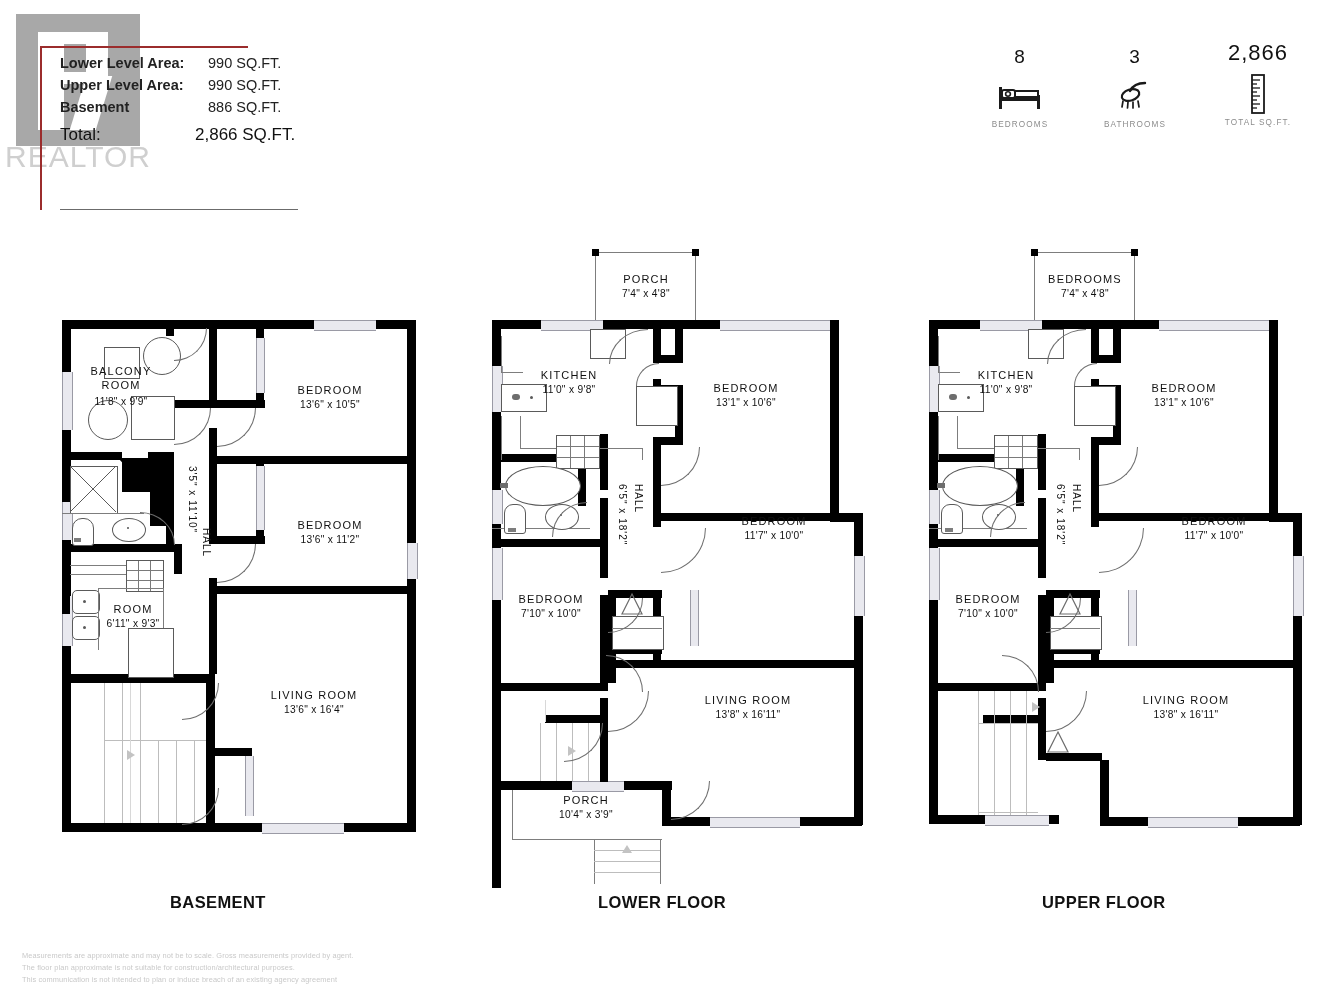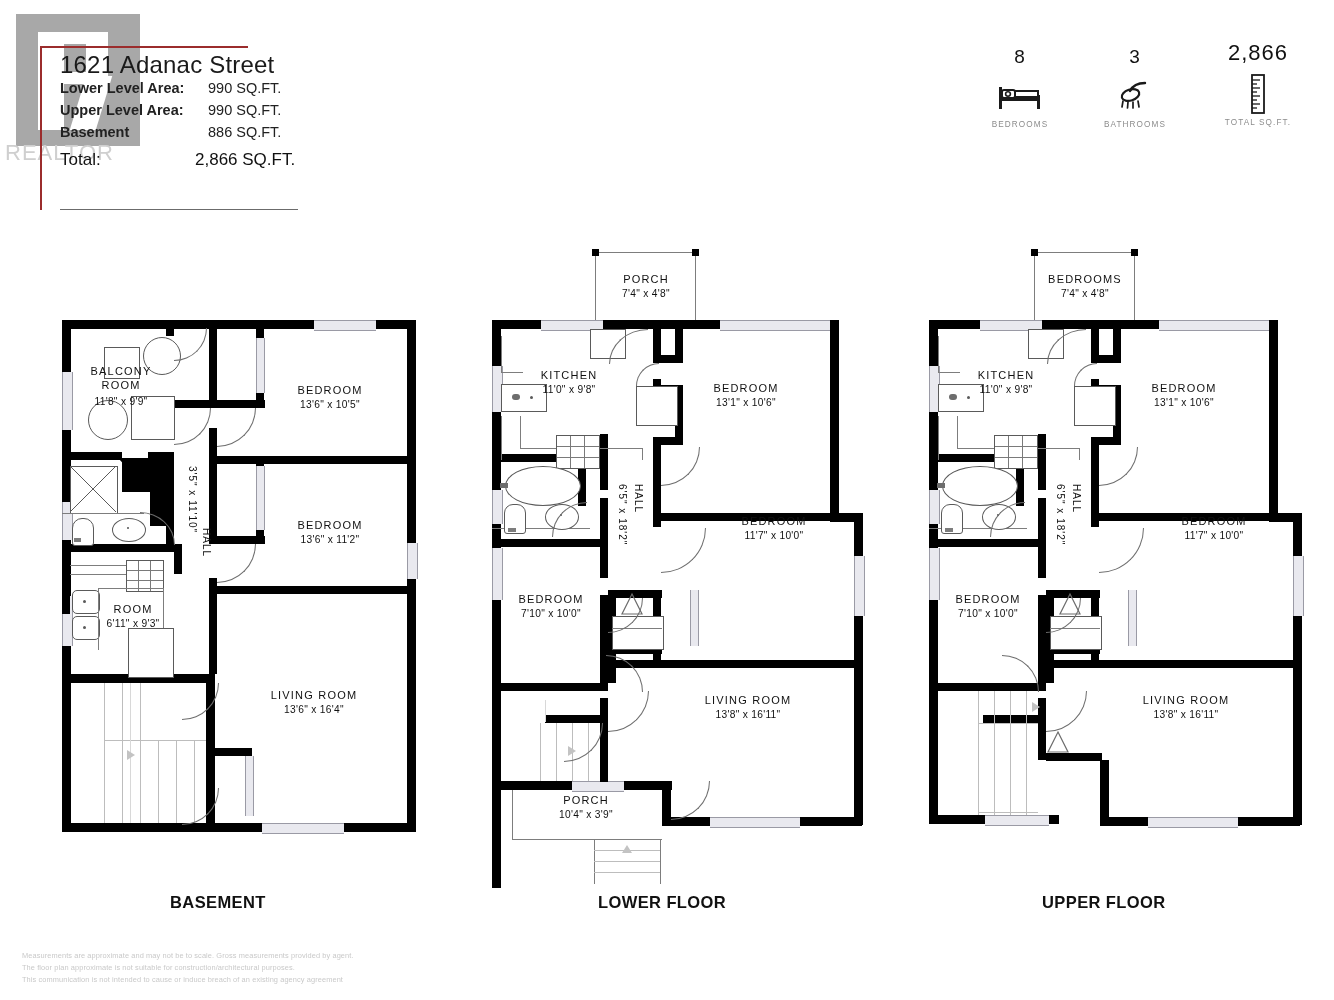--- a/index.html
+++ b/index.html
@@ -12,21 +12,21 @@
 
   
   #watermark{left:16px;top:14px;width:124px;height:132px;}
   #watermark .rblock{position:absolute;left:0;top:0;width:124px;height:132px;background:#a8a8a8;}
   #watermark .rstem{position:absolute;left:22px;top:18px;width:26px;height:98px;background:#fff;}
   #watermark .rbowl{position:absolute;left:48px;top:18px;width:44px;height:52px;background:#fff;
     border-top-right-radius:0;}
   #watermark .rbowl-in{position:absolute;left:48px;top:30px;width:22px;height:28px;background:#a8a8a8;}
   #watermark .rleg{position:absolute;left:62px;top:62px;width:26px;height:54px;background:#fff;
     transform:skewX(-17deg);}
-  #wm-text{left:5px;top:140px;font-size:22px;letter-spacing:1px;color:#cfcfcf;font-weight:400;}
+  #wm-text{left:5px;top:140px;font-size:30px;letter-spacing:1px;color:#cfcfcf;font-weight:400;}
 
   
   #redline-top{left:40px;top:46px;width:208px;height:2px;background:#9b2c2c;}
   #redline-left{left:40px;top:46px;width:2px;height:164px;background:#9b2c2c;}
   #title-block{left:60px;top:52px;width:340px;}
   #addr1{font-size:24px;line-height:25px;letter-spacing:.2px;color:#1a1a1a;}
   #addr2{font-size:24px;line-height:26px;letter-spacing:.2px;color:#1a1a1a;}
   .area-row{display:flex;font-size:14.5px;line-height:21px;color:#222;margin-top:1px;}
   .area-row .lab{width:148px;font-weight:bold;}
   .area-row .val{}
@@ -84,21 +84,20 @@
   <div class="rbowl"></div>
   <div class="rbowl-in"></div>
   <div class="rleg"></div>
 </div>
 <div class="abs" id="wm-text">REALTOR</div>
 
 <div class="abs" id="redline-top"></div>
 <div class="abs" id="redline-left"></div>
 
 <div class="abs" id="title-block">
-  <div id="addr1">1621 Adanac Street</div>
 
   <div class="area-row">
     <span class="lab">Lower Level Area:</span>
     <span class="val">990 SQ.FT.</span>
   </div>
   <div class="area-row">
     <span class="lab">Upper Level Area:</span>
     <span class="val">990 SQ.FT.</span>
   </div>
   <div class="area-row">
@@ -599,14 +598,14 @@
   <div class="vlbl" style="left:1082px;top:484px;">
     <span>HALL</span>
   </div>
 
   <div class="floorlabel abs" style="left:1042px;top:893px;">UPPER FLOOR</div>
 </div>
 
 <div class="abs" id="disclaimer">
   <div>Measurements are approximate and may not be to scale. Gross measurements provided by agent.</div>
   <div>The floor plan approximate is not suitable for construction/architectural purposes.</div>
-  <div>This communication is not intended to cause or induce breach of an existing agency agreement</div>
+  <div>This communication is not intended to plan or induce breach of an existing agency agreement</div>
 </div>
 
 </body></html>

